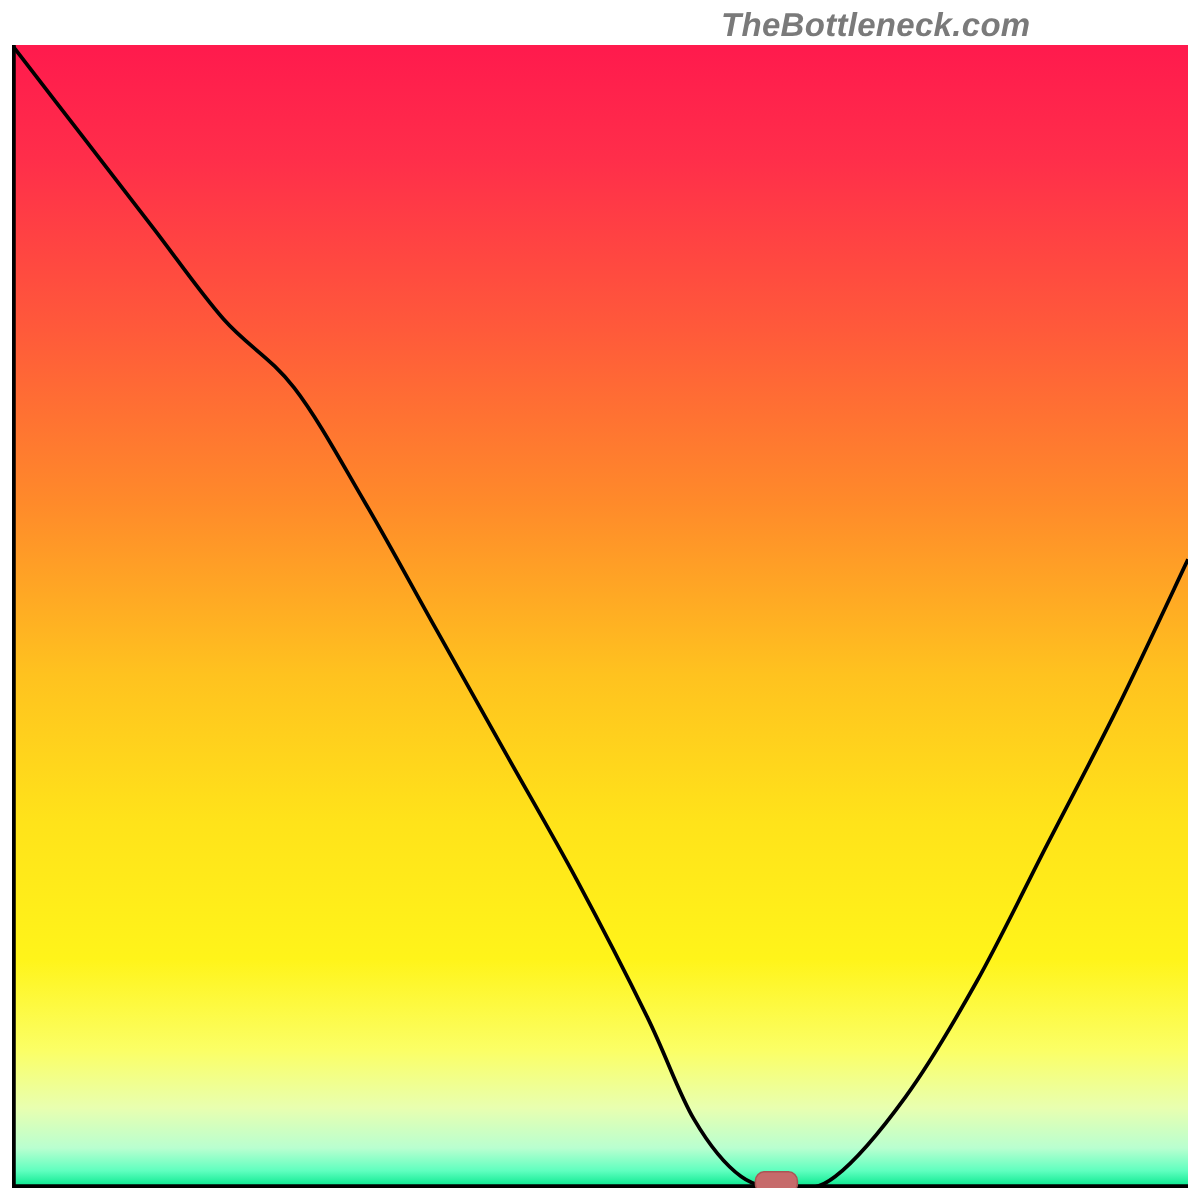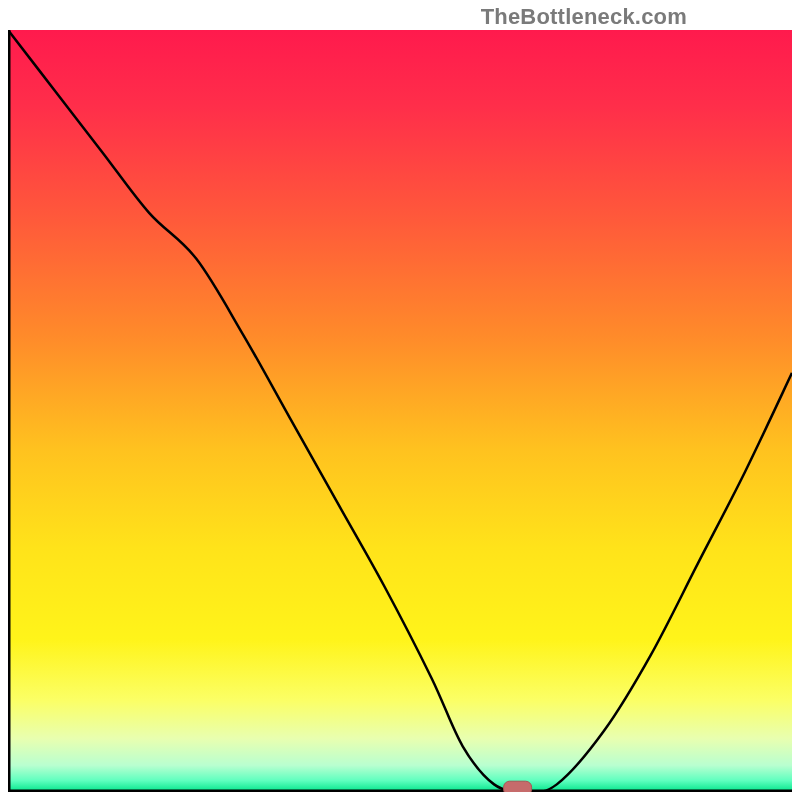--- a/index.html
+++ b/index.html
@@ -8,20 +8,21 @@
     width: 800px;
     height: 800px;
     overflow: hidden;
     background: #ffffff;
     font-family: Arial, Helvetica, sans-serif;
   }
   .wrap {
     position: relative;
     width: 699px;
     height: 800px;
+    font-style: italic;
   }
   .watermark {
     position: absolute;
     top: 4px;
     right: 12px;
     font-size: 22px;
     font-weight: 600;
     color: #7a7a7a;
     letter-spacing: 0.2px;
     user-select: none;

